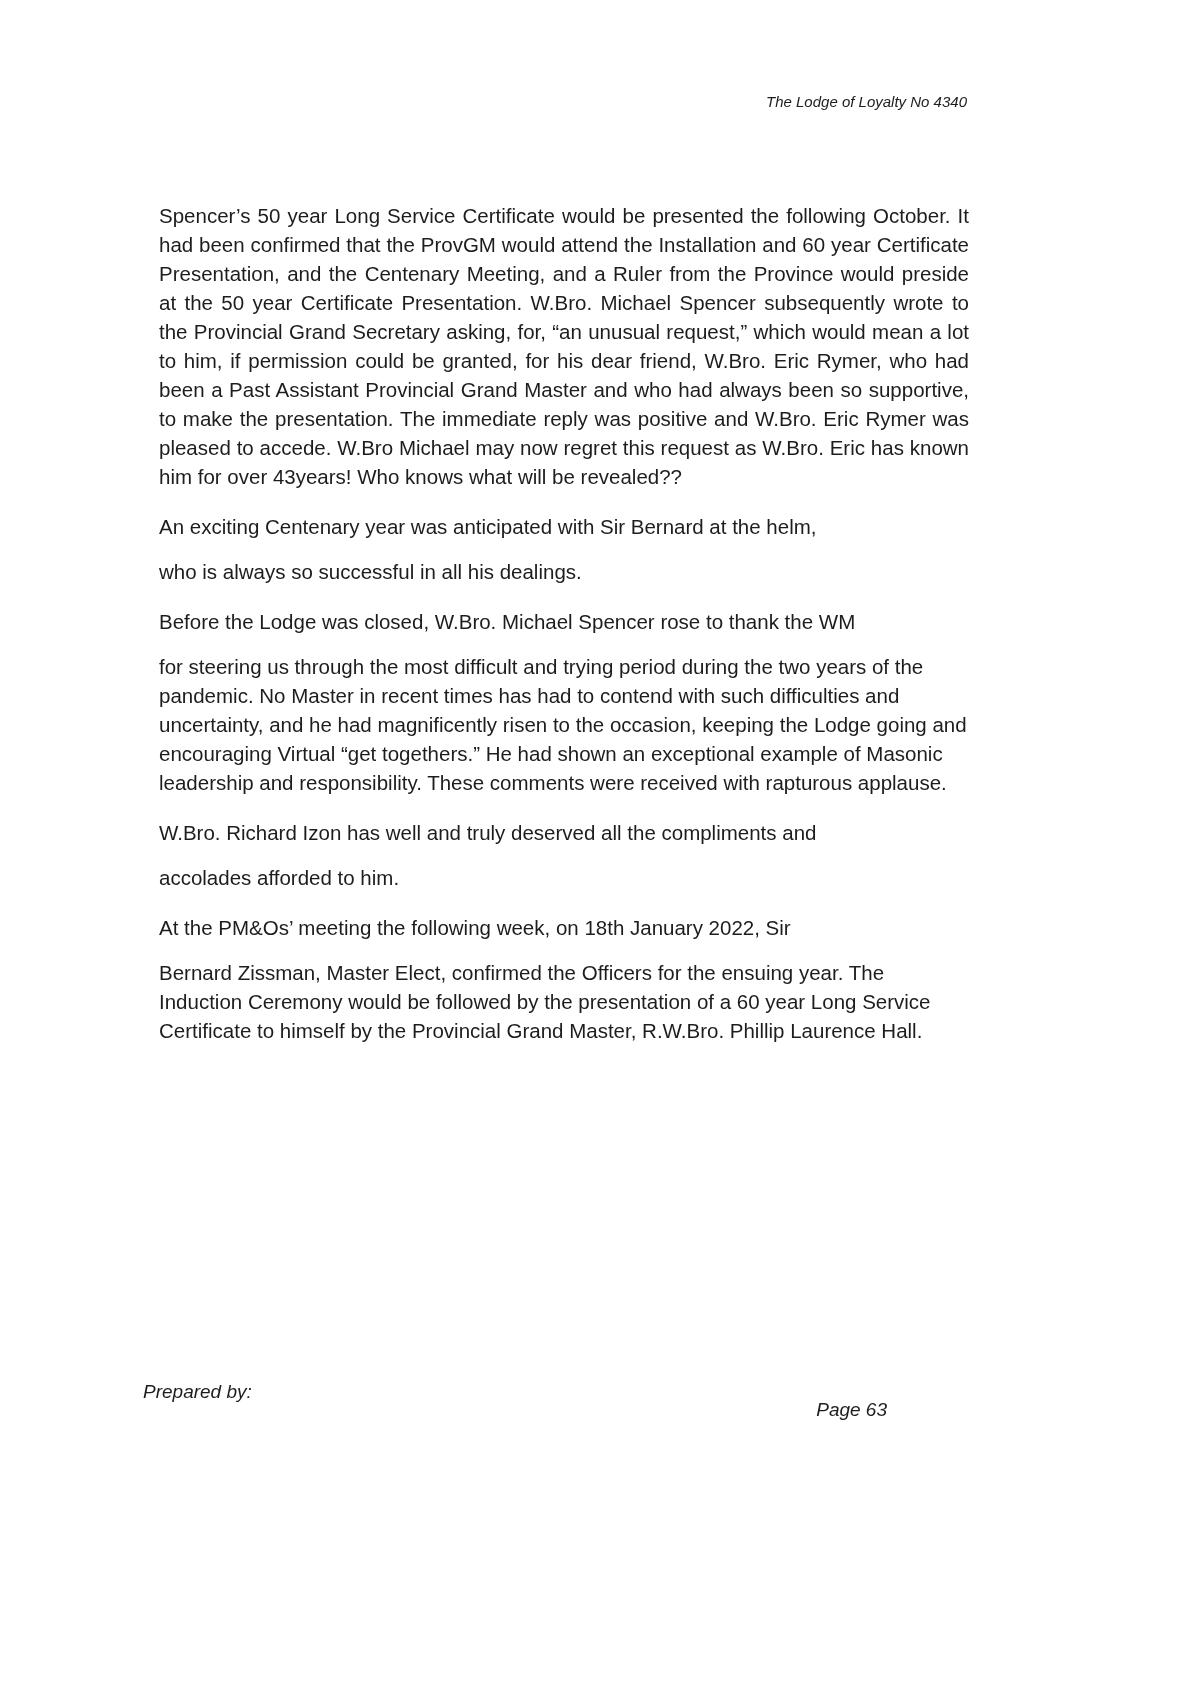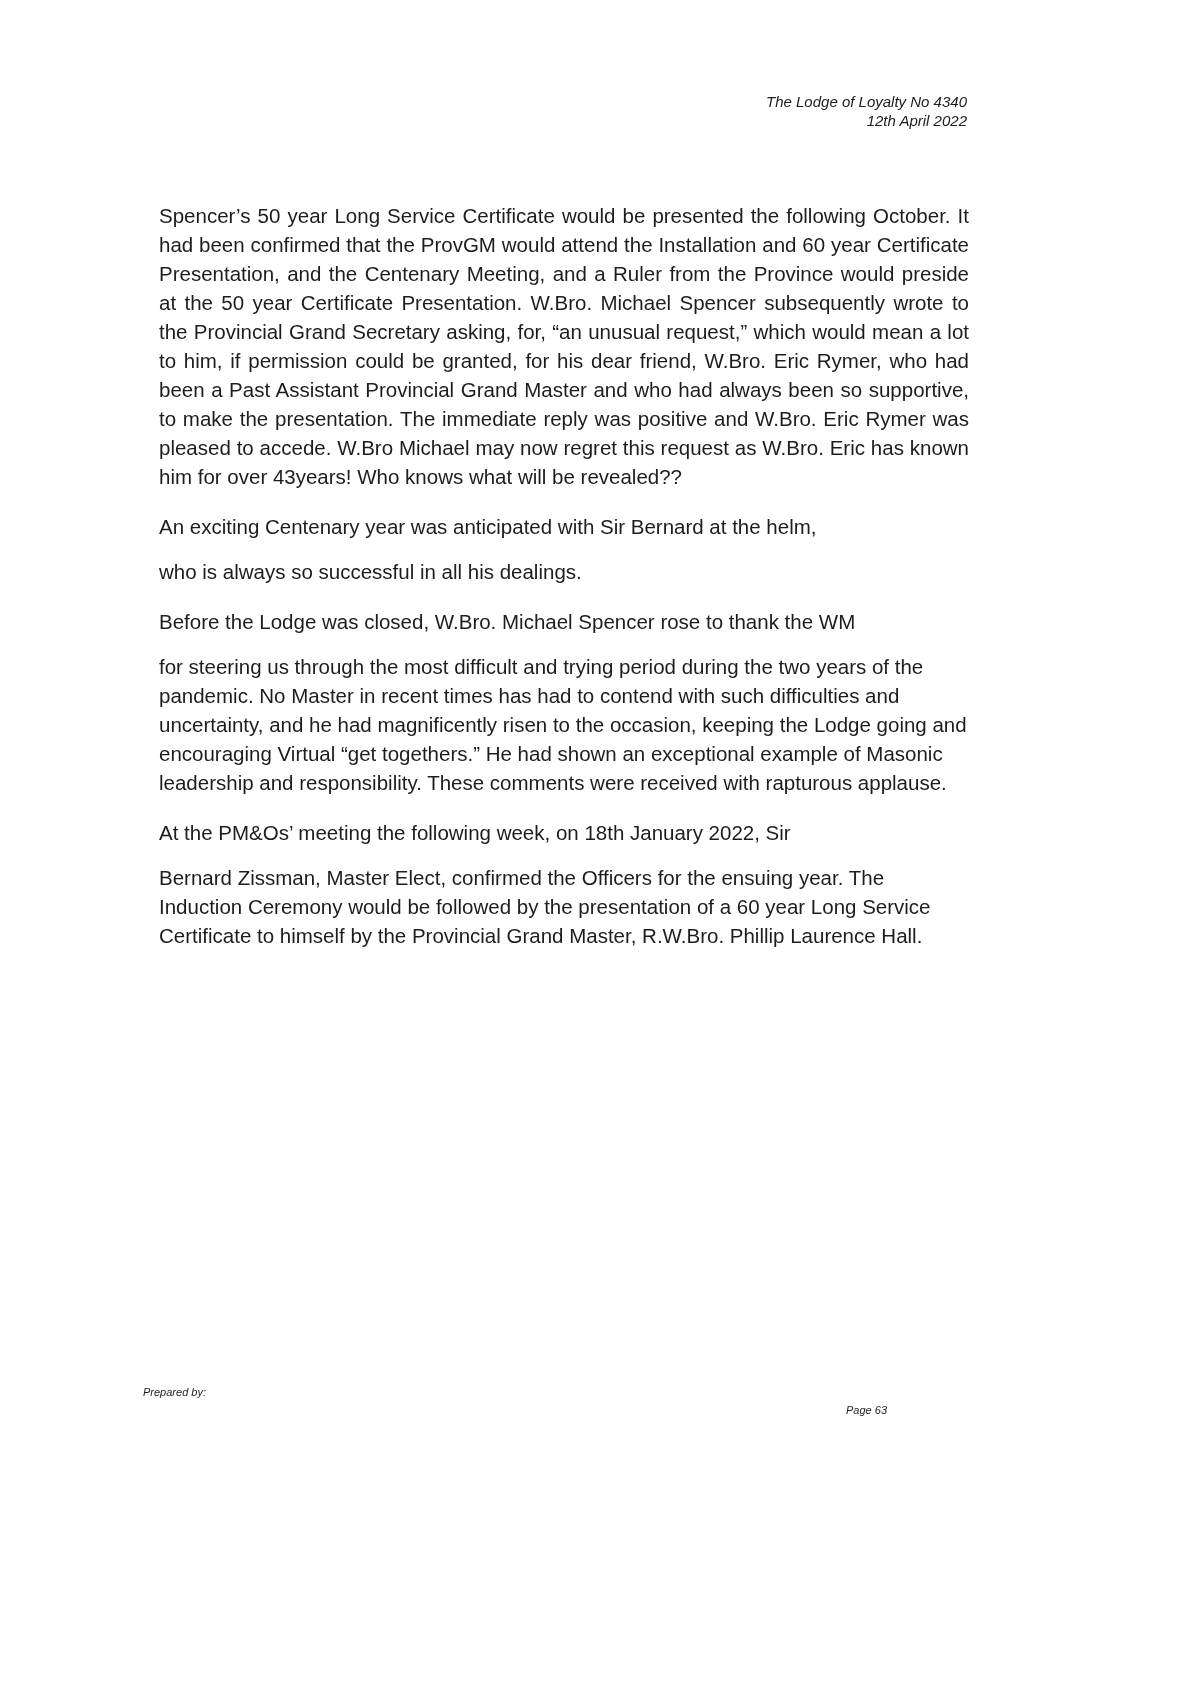--- a/index.html
+++ b/index.html
@@ -42,58 +42,61 @@
   .para { margin-bottom: 21px; }
   .justified { text-align: justify; }
   .lead { margin-bottom: 13px; }
 
   .doc-footer {
     position: absolute;
     top: 1383px;
     left: 143px;
     width: 842px;
     font-style: italic;
-    font-size: 11px;
+    font-size: 19px;
     line-height: 18px;
     color: #1d1d1f;
   }
   .page-number {
     position: absolute;
     top: 18px;
     right: 98px;
   }
 </style>
 </head>
 <body>
 
 <div class="page">
 
   <header class="doc-header">
     <div>The Lodge of Loyalty No 4340</div>
-    <div>12th April 2022</div>
   </header>
 
   <main class="doc-body">
 
     <p class="para justified">Spencer’s 50 year Long Service Certificate would be presented the following October. It had been confirmed that the ProvGM would attend the Installation and 60 year Certificate Presentation, and the Centenary Meeting, and a Ruler from the Province would preside at the 50 year Certificate Presentation. W.Bro. Michael Spencer subsequently wrote to the Provincial Grand Secretary asking, for, “an unusual request,” which would mean a lot to him, if permission could be granted, for his dear friend, W.Bro. Eric Rymer, who had been a Past Assistant Provincial Grand Master and who had always been so supportive, to make the presentation. The immediate reply was positive and W.Bro. Eric Rymer was pleased to accede. W.Bro Michael may now regret this request as W.Bro. Eric has known him for over 43years! Who knows what will be revealed??</p>
 
 
     <section class="para">
     </section>
 
     <section class="para">
       <p class="lead">An exciting Centenary year was anticipated with Sir Bernard at the helm,</p>
       <p>who is always so successful in all his dealings.</p>
     </section>
 
     <section class="para">
       <p class="lead">Before the Lodge was closed, W.Bro. Michael Spencer rose to thank the WM</p>
       <p>for steering us through the most difficult and trying period during the two years of the pandemic. No Master in recent times has had to contend with such difficulties and uncertainty, and he had magnificently risen to the occasion, keeping the Lodge going and encouraging Virtual “get togethers.” He had shown an exceptional example of Masonic leadership and responsibility. These comments were received with rapturous applause.</p>
     </section>
 
+    <section class="para">
+      <p class="lead">W.Bro. Richard Izon has well and truly deserved all the compliments and</p>
+      <p>accolades afforded to him.</p>
+    </section>
 
     <section class="para">
       <p class="lead">At the PM&amp;Os’ meeting the following week, on 18th January 2022, Sir</p>
       <p>Bernard Zissman, Master Elect, confirmed the Officers for the ensuing year. The Induction Ceremony would be followed by the presentation of a 60 year Long Service Certificate to himself by the Provincial Grand Master, R.W.Bro. Phillip Laurence Hall.</p>
     </section>
 
   </main>
 
   <footer class="doc-footer">
     <div>Prepared by:</div>

